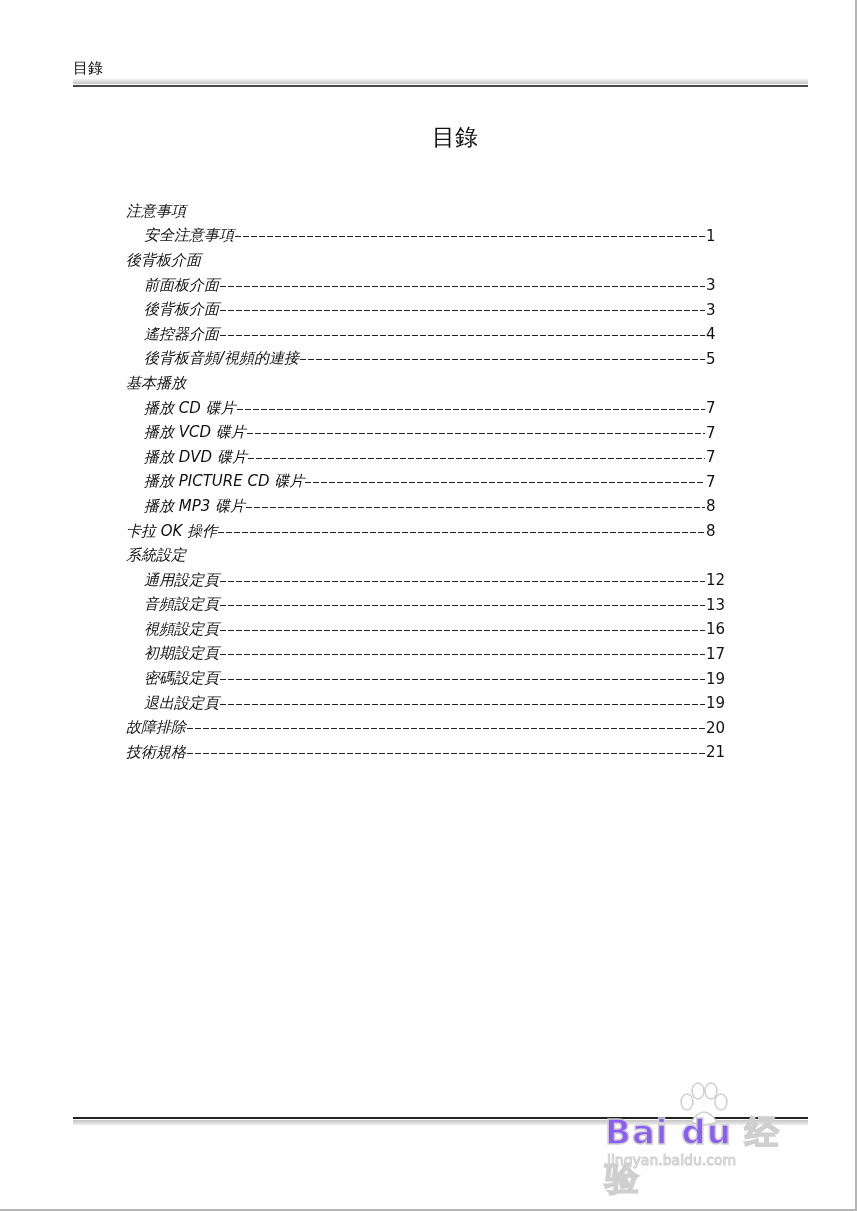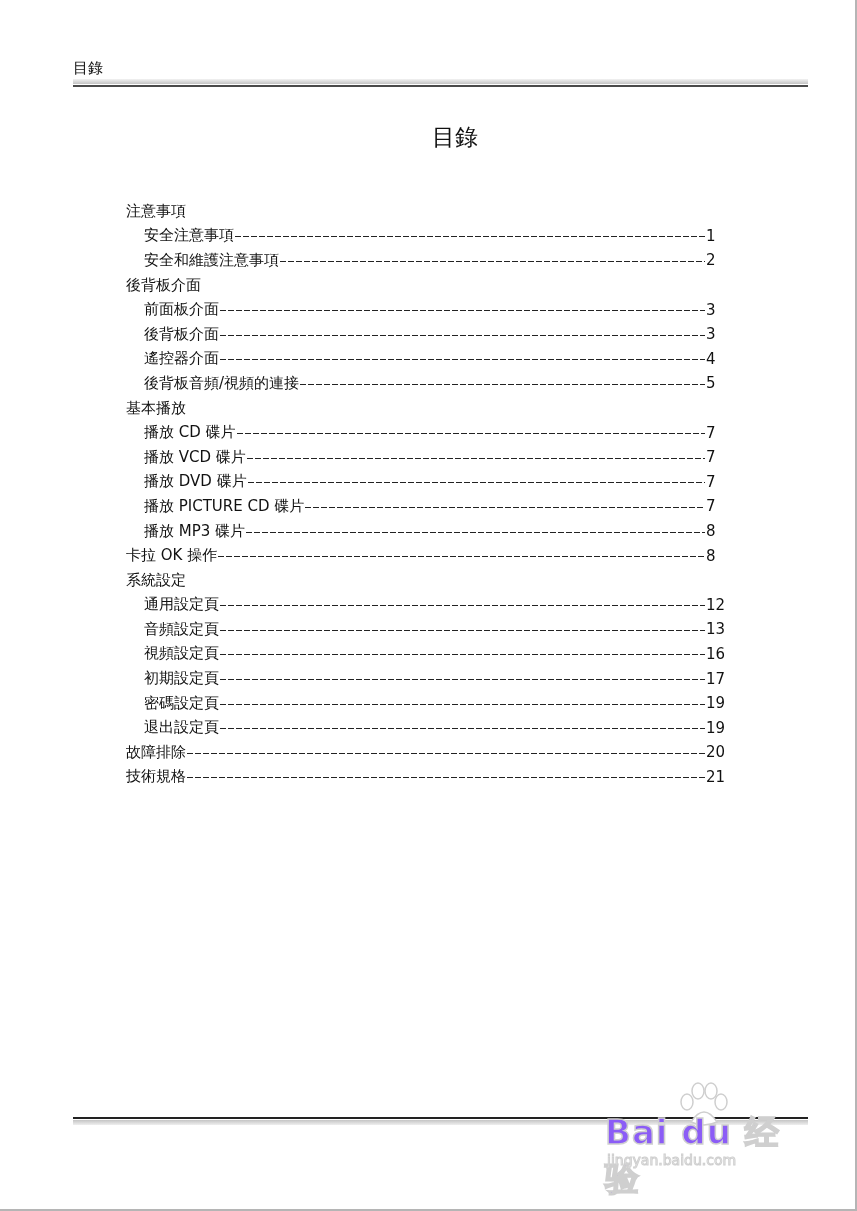--- a/index.html
+++ b/index.html
@@ -14,21 +14,21 @@
   .running-header { position: absolute; left: 73px; top: 58px; font-size: 15px; line-height: 20px; }
   .header-rule { position: absolute; left: 73px; top: 79px; width: 735px; height: 8px; }
   .header-rule .grad { height: 5px; background: linear-gradient(#f2f2f2, #c4c4c4); }
   .header-rule .solid { height: 2px; background: #4a4a4a; margin-top: 1px; }
 
   .doc-title { position: absolute; left: 0; width: 910px; top: 122px; text-align: center; font-size: 23px; line-height: 30px; }
 
   .toc { position: absolute; left: 126px; top: 199px; width: 600px; }
   .toc-row { height: 24.6px; display: flex; align-items: center; font-size: 15px; white-space: nowrap; }
   .toc-row.lvl2 { padding-left: 18px; }
-  .toc-label { flex: 0 0 auto; }
+  .toc-label { flex: 0 0 auto; font-style: italic; }
   .toc-leader {
     flex: 1 1 auto; height: 1px; margin: 0 1px; align-self: center; position: relative; top: 1px;
     background-image: linear-gradient(to right, #222 0 6px, transparent 6px 8px);
     background-size: 8px 1px; background-repeat: repeat-x;
   }
   .toc-page { flex: 0 0 auto; min-width: 20px; font-size: 15px; }
 
   .footer-rule { position: absolute; left: 73px; top: 1117px; width: 735px; }
   .footer-rule .solid { height: 2px; background: #222; }
   .footer-rule .grad { height: 5px; margin-top: 1px; background: linear-gradient(#c4c4c4, #efefef); }
@@ -55,25 +55,20 @@
 <div class="doc-title">目錄</div>
 
 <div class="toc" id="toc">
     <div class="toc-row">
       <span class="toc-label">注意事項</span>
     </div>
     <div class="toc-row lvl2">
       <span class="toc-label">安全注意事項</span>
       <span class="toc-leader"></span>
       <span class="toc-page">1</span>
-    </div>
-    <div class="toc-row lvl2">
-      <span class="toc-label">安全和維護注意事項</span>
-      <span class="toc-leader"></span>
-      <span class="toc-page">2</span>
     </div>
     <div class="toc-row">
       <span class="toc-label">後背板介面</span>
     </div>
     <div class="toc-row lvl2">
       <span class="toc-label">前面板介面</span>
       <span class="toc-leader"></span>
       <span class="toc-page">3</span>
     </div>
     <div class="toc-row lvl2">

